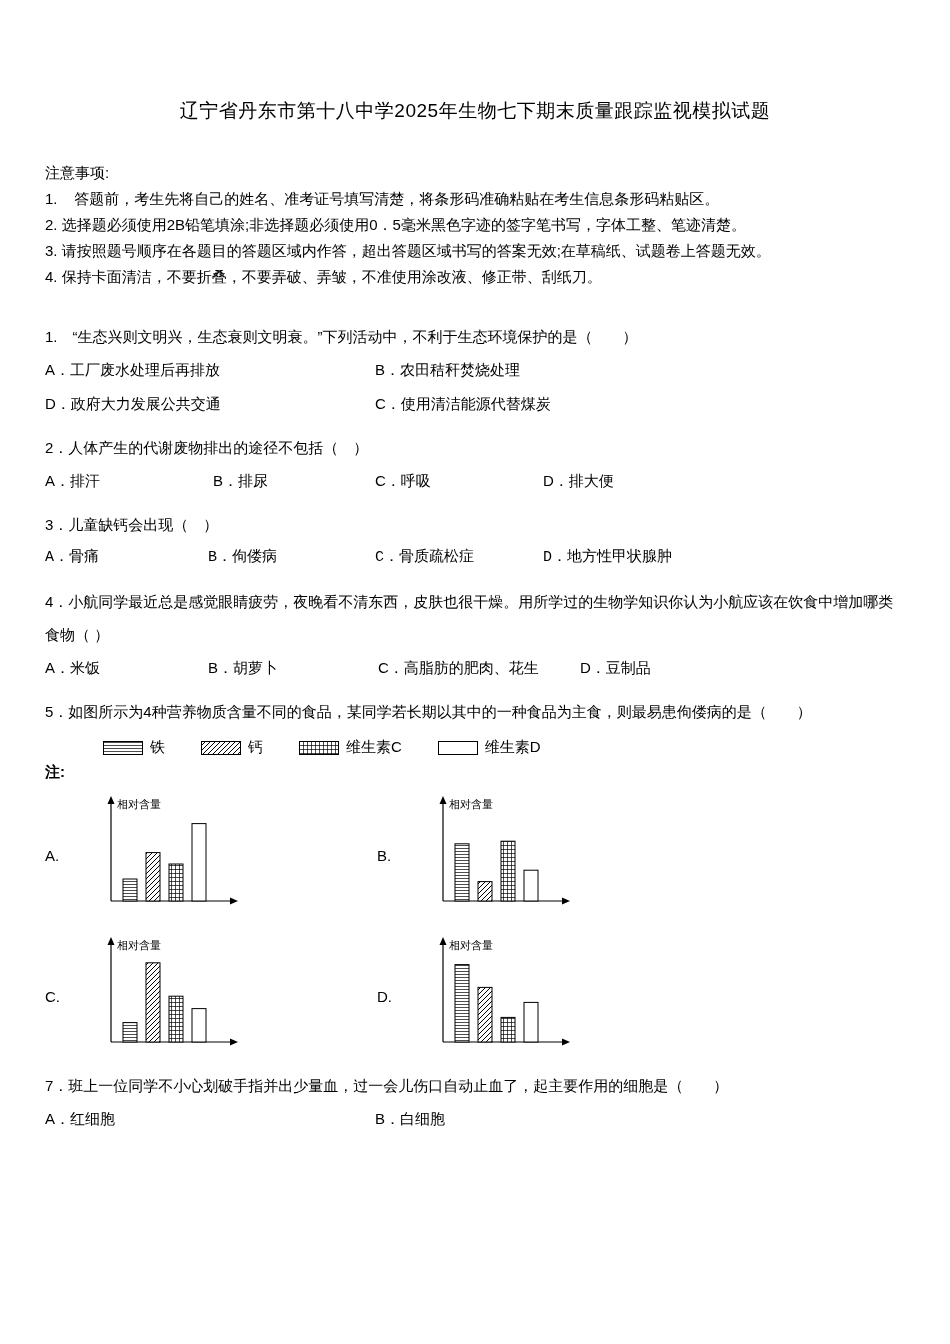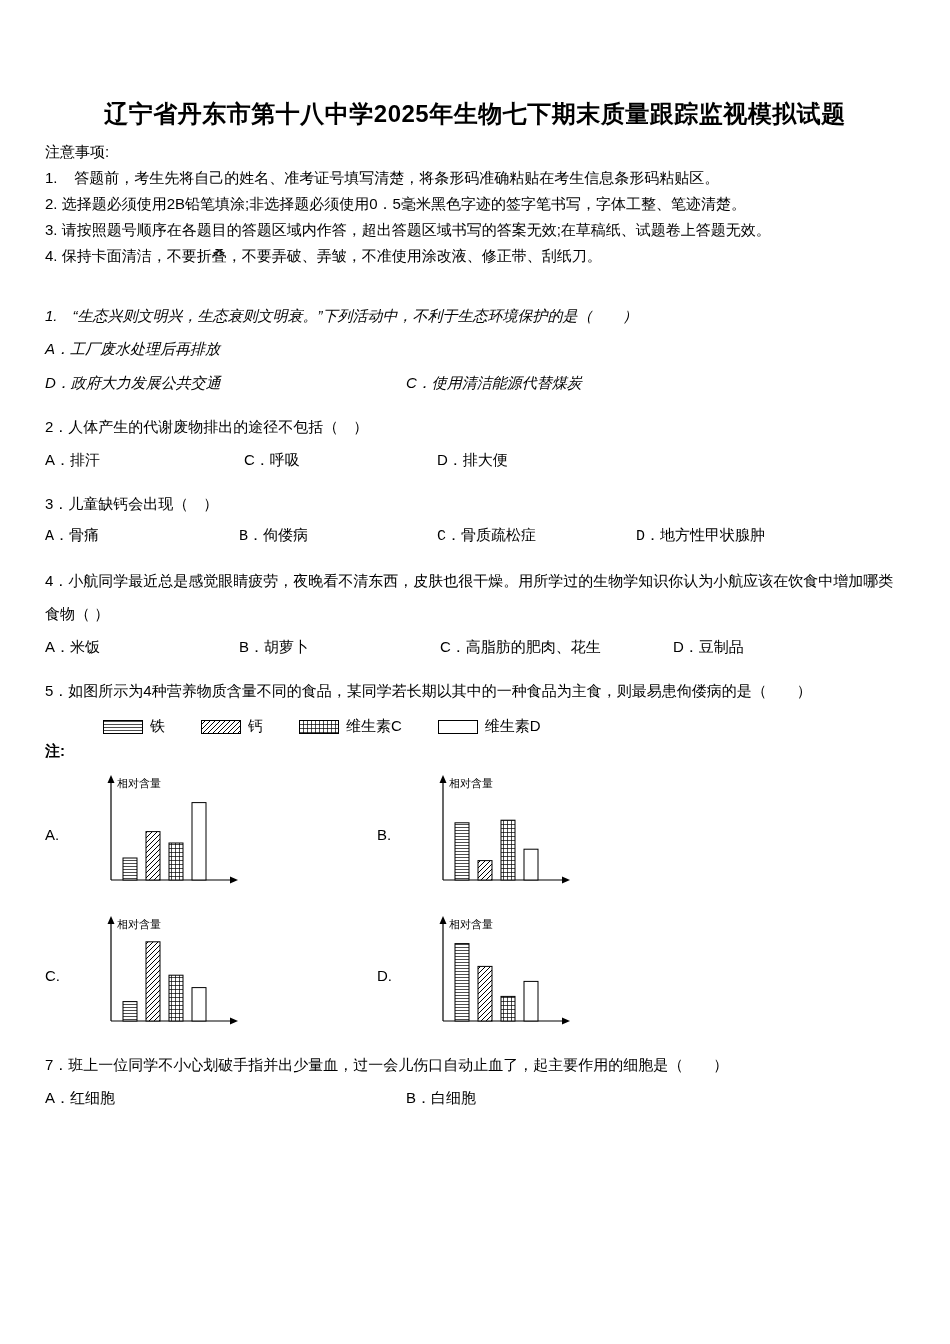--- a/index.html
+++ b/index.html
@@ -8,31 +8,31 @@
     width: 950px;
     min-height: 1344px;
     background: #ffffff;
     color: #000000;
     font-family: "Liberation Sans", "DejaVu Sans", sans-serif;
     font-size: 15px;
   }
   .sheet { padding: 98px 45px 30px 45px; }
   .title {
     text-align: center;
-    font-size: 24px;
-    font-weight: 700;
-    margin: 0 0 9px 0;
+    font-size: 19px;
+    font-weight: 400;
+    margin: 0 0 36px 0;
     letter-spacing: 0.5px;
   }
   .notice-heading { font-weight: 400; line-height: 26px; }
   .notice-item { line-height: 26px; white-space: pre-wrap; }
   .q { margin-top: 10px; }
-  .q-first { margin-top: 30px; font-style: italic; }
+  .q-first { margin-top: 30px; }
   .stem { line-height: 33px; }
-  .opt-row { display: grid; line-height: 34px; gap: 31px; }
+  .opt-row { display: grid; line-height: 34px; }
   .cols-2a { grid-template-columns: 330px 1fr; }
   .cols-4a { grid-template-columns: 168px 162px 168px 1fr; }
   .cols-4b { grid-template-columns: 163px 167px 168px 1fr; font-family: Liberation Mono, monospace; }
   .cols-4c { grid-template-columns: 163px 170px 202px 1fr; }
   .opt-line { line-height: 34px; }
   .legend-row {
     display: flex; align-items: center; gap: 36px;
     margin: 10px 0 2px 58px;
   }
   .legend-item { display: flex; align-items: center; gap: 7px; }
@@ -72,31 +72,33 @@
     <div class="notice-item">1.    答题前，考生先将自己的姓名、准考证号填写清楚，将条形码准确粘贴在考生信息条形码粘贴区。</div>
     <div class="notice-item">2. 选择题必须使用2B铅笔填涂;非选择题必须使用0．5毫米黑色字迹的签字笔书写，字体工整、笔迹清楚。</div>
     <div class="notice-item">3. 请按照题号顺序在各题目的答题区域内作答，超出答题区域书写的答案无效;在草稿纸、试题卷上答题无效。</div>
     <div class="notice-item">4. 保持卡面清洁，不要折叠，不要弄破、弄皱，不准使用涂改液、修正带、刮纸刀。</div>
   </div>
 
   <div class="q q-first">
     <div class="stem">1.　“生态兴则文明兴，生态衰则文明衰。”下列活动中，不利于生态环境保护的是（　　）</div>
     <div class="opt-row cols-2a">
       <span class="opt">A．工厂废水处理后再排放</span>
+      <span class="opt">B．农田秸秆焚烧处理</span>
     </div>
     <div class="opt-row cols-2a">
       <span class="opt">D．政府大力发展公共交通</span>
       <span class="opt">C．使用清洁能源代替煤炭</span>
     </div>
   </div>
 
   <div class="q">
     <div class="stem">2．人体产生的代谢废物排出的途径不包括（　）</div>
     <div class="opt-row cols-4a">
       <span class="opt">A．排汗</span>
+      <span class="opt">B．排尿</span>
       <span class="opt">C．呼吸</span>
       <span class="opt">D．排大便</span>
     </div>
   </div>
 
   <div class="q">
     <div class="stem">3．儿童缺钙会出现（　）</div>
     <div class="opt-row cols-4b">
       <span class="opt">A．骨痛</span>
       <span class="opt">B．佝偻病</span>

